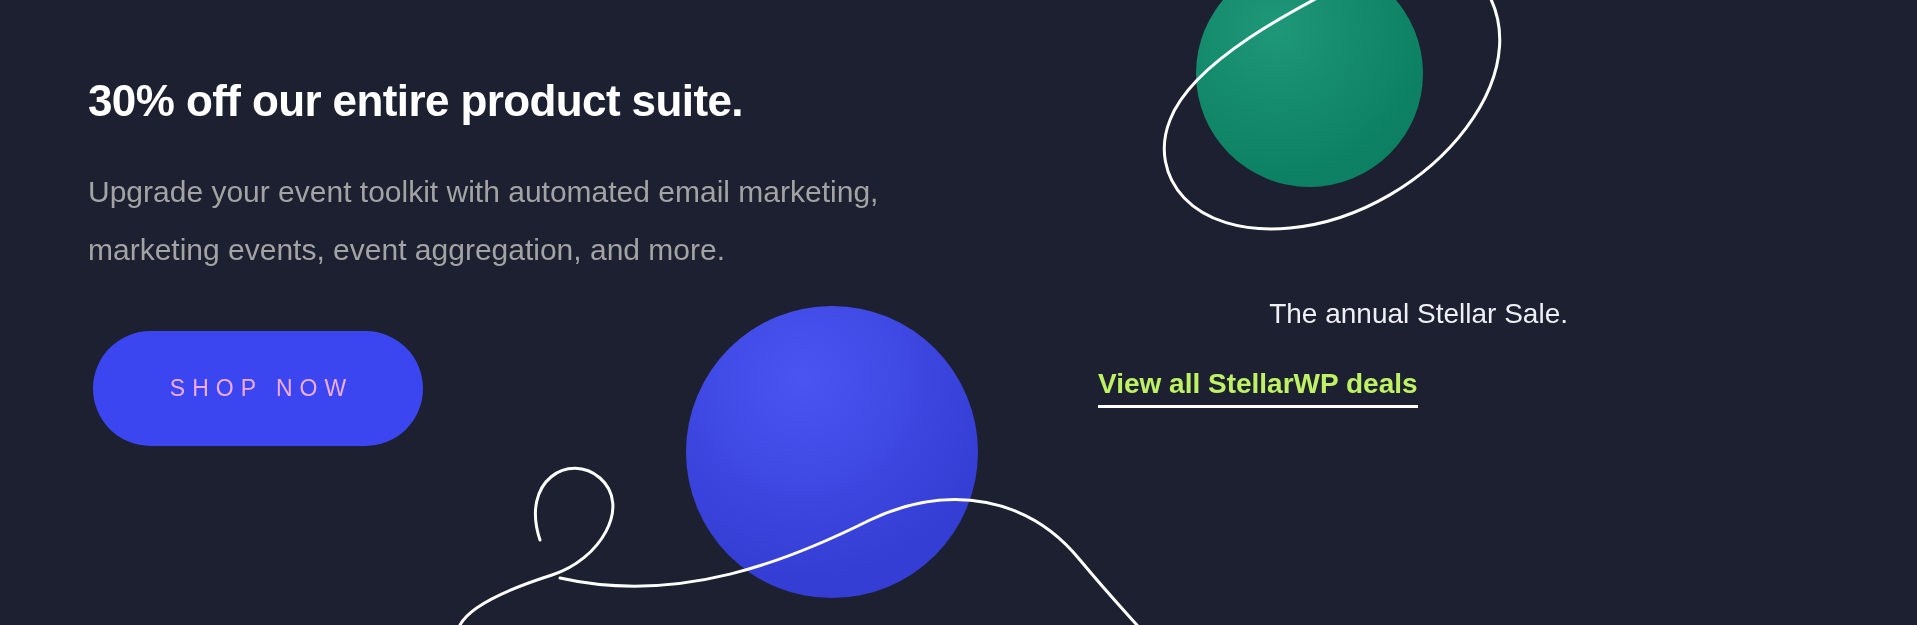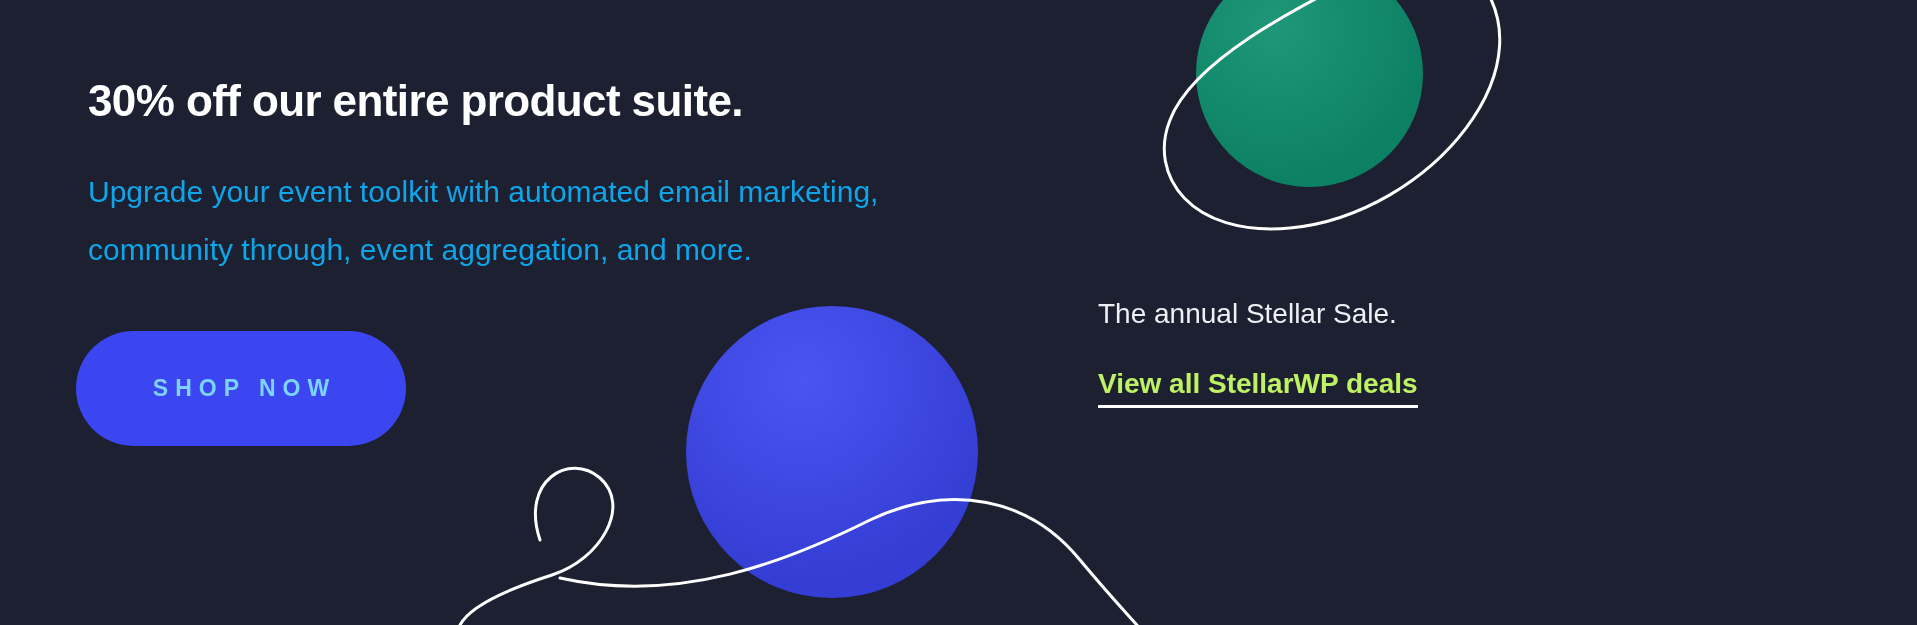--- a/index.html
+++ b/index.html
@@ -52,55 +52,56 @@
     color:#ffffff;
     white-space:nowrap;
   }
 
   .subhead {
     position:absolute;
     left:88px; top:163px;
     font-size:30px;
     font-weight:400;
     line-height:58px;
-    color:#0ea5e9;
+    color:#a3a3a3;
     white-space:nowrap;
   }
   .subhead .ln { display:block; }
 
   .shop-btn {
     position:absolute;
-    left:76px; top:331px;
+    left:93px; top:331px;
     width:330px; height:115px;
     border:none;
     border-radius:58px;
     background:#3b46f1;
-    color:#7dd3fc;
+    color:#f0abfc;
     font-family:"Liberation Sans", sans-serif;
     font-size:23px;
-    font-weight:700;
+    font-weight:400;
     letter-spacing:7px;
     text-indent:7px;
     cursor:pointer;
     display:flex;
     align-items:center;
     justify-content:center;
   }
 
   .side-block {
     position:absolute;
     left:1098px; top:283px;
     width:470px;
   }
   .side-line {
     font-size:28px;
     font-weight:400;
     line-height:62px;
     color:#eef0f5;
     white-space:nowrap;
+    text-align:right;
   }
   .side-link {
     display:inline-block;
     margin-top:23px;
     font-size:28px;
     font-weight:700;
     color:#bef264;
     text-decoration:none;
     border-bottom:3px solid #ffffff;
     padding-bottom:5px;
@@ -125,21 +126,21 @@
       <path d="M560 578 C680 605, 790 560, 870 520 C950 482, 1030 498, 1080 560 C1115 602, 1135 622, 1150 640" fill="none" stroke="#ffffff" stroke-width="3" stroke-linecap="round"></path>
     </svg>
   </div>
 
   <div class="content">
 
     <h1 class="headline">30% off our entire product suite.</h1>
 
     <div class="subhead">
       <span class="ln">Upgrade your event toolkit with automated email marketing,</span>
-      <span class="ln">community through, event aggregation, and more.</span>
+      <span class="ln">marketing events, event aggregation, and more.</span>
     </div>
 
     <button class="shop-btn">SHOP NOW</button>
 
     <div class="side-block">
       <div class="side-line">The annual Stellar Sale.</div>
       <a class="side-link" href="#">View all StellarWP deals</a>
     </div>
 
   </div>

